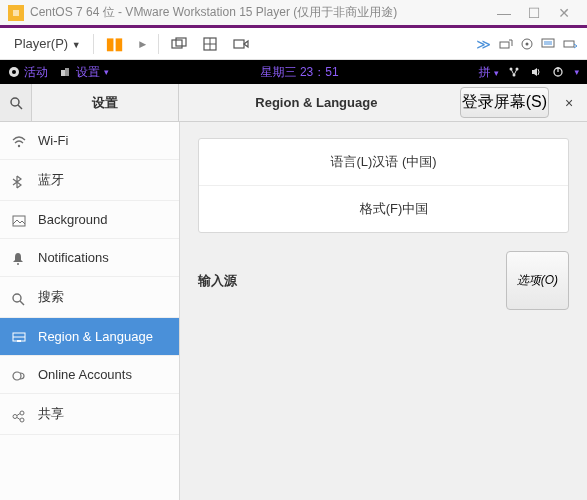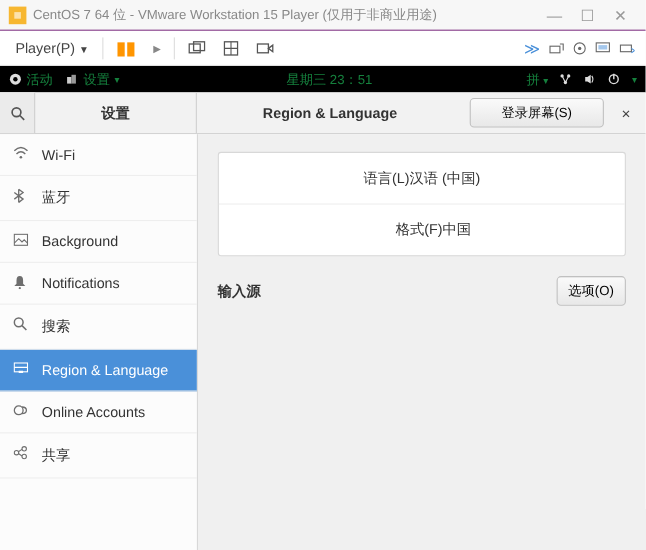--- a/index.html
+++ b/index.html
@@ -1,59 +1,59 @@
 <!DOCTYPE html>
 <html><head>
 <meta charset="utf-8">
 <style>
 * { box-sizing: border-box; margin: 0; padding: 0; }
 body { font-family: -apple-system, "Segoe UI", Arial, sans-serif; font-size: 13px; background: #fff; width: 587px; height: 500px; overflow: hidden; }
 
-.titlebar { height: 28px; background: #f7f7f7; border-bottom: 1px solid #701a75; display: flex; align-items: center; padding: 0 8px; color: #888; font-size: 12px; }
+.titlebar { height: 28px; background: #f7f7f7; border-bottom: 3px solid #701a75; display: flex; align-items: center; padding: 0 8px; color: #888; font-size: 12px; }
 .titlebar .icon-box { width: 16px; height: 16px; background: #f7b731; margin-right: 6px; display: flex; align-items: center; justify-content: center; }
 .titlebar .spacer { flex: 1; }
 .titlebar .win-btn { width: 30px; text-align: center; color: #999; font-size: 14px; }
 
 .player-bar { height: 32px; background: #fff; border-bottom: 1px solid #e0e0e0; display: flex; align-items: center; padding: 0 6px; }
 .player-bar .btn { padding: 2px 6px; margin: 0 2px; cursor: pointer; color: #444; font-size: 13px; }
 .player-bar .btn.pause { color: #ff9500; font-size: 16px; font-weight: bold; }
 .player-bar .divider { width: 1px; height: 20px; background: #ddd; margin: 0 4px; }
 .player-bar .spacer { flex: 1; }
 .player-bar .ricon { margin: 0 4px; color: #666; font-size: 14px; }
 
-.gnome-top { height: 24px; background: #000; color: #15803d; display: flex; align-items: center; padding: 0 8px; font-size: 12px; }
+.gnome-top { height: 24px; background: #000; color: #8b5cf6; display: flex; align-items: center; padding: 0 8px; font-size: 12px; }
 .gnome-top .g-item { margin-right: 12px; display: flex; align-items: center; gap: 4px; }
 .gnome-top .center { flex: 1; text-align: center; }
 .gnome-top .right { display: flex; align-items: center; gap: 10px; }
 
 .header { height: 38px; background: #f2f2f2; border-bottom: 1px solid #d0d0d0; display: flex; align-items: center; }
 .header .search-btn { width: 32px; height: 100%; display: flex; align-items: center; justify-content: center; border-right: 1px solid #d0d0d0; background: #ebebeb; }
 .header .settings-label { width: 147px; text-align: center; font-weight: bold; color: #333; border-right: 1px solid #d0d0d0; height: 100%; display: flex; align-items: center; justify-content: center; }
 .header .panel-title { flex: 1; text-align: center; font-weight: bold; color: #333; }
-.header .login-btn { padding: 4px 28px; border: 1px solid #c0c0c0; border-radius: 4px; background: linear-gradient(#fafafa,#e8e8e8); margin: 0 6px; font-size: 12px; cursor: pointer; }
+.header .login-btn { padding: 4px 1px; border: 1px solid #c0c0c0; border-radius: 4px; background: linear-gradient(#fafafa,#e8e8e8); margin: 0 6px; font-size: 16px; cursor: pointer; }
 .header .close-btn { width: 28px; text-align: center; font-size: 14px; cursor: pointer; color: #444; margin-right: 4px; }
 
 .main { display: flex; height: calc(500px - 28px - 32px - 24px - 38px); }
 
 .sidebar { width: 180px; border-right: 1px solid #d8d8d8; overflow-y: auto; background: #fcfcfc; }
-.sidebar .item { display: flex; align-items: flex-start; padding: 11px 12px; border-bottom: 1px solid #eee; cursor: pointer; color: #333; gap: 10px; }
+.sidebar .item { display: flex; align-items: flex-end; padding: 11px 12px; border-bottom: 1px solid #eee; cursor: pointer; color: #333; gap: 10px; }
 .sidebar .item.active { background: #4a90d9; color: #fff; }
 .sidebar .item .icon { width: 16px; text-align: center; opacity: 0.7; }
 .sidebar .item.active .icon { opacity: 1; }
 
 .panel { flex: 1; background: #f0f0f0; padding: 16px 18px; overflow-y: auto; }
 .card { background: #fff; border: 1px solid #d8d8d8; border-radius: 3px; }
 .row { display: flex; justify-content: center; padding: 14px 16px; border-bottom: 1px solid #eee; }
 .row:last-child { border-bottom: none; padding-left: 37px; }
 .row .label { color: #333; }
 .row .value { color: #333; }
 
 .section-header { display: flex; justify-content: space-between; align-items: center; margin: 18px 0 8px; }
 .section-header .title { font-weight: bold; color: #333; }
-.small-btn { padding: 4px 10px; border: 1px solid #c0c0c0; border-radius: 4px; background: linear-gradient(#fafafa,#e8e8e8); font-size: 12px; cursor: pointer; }
+.small-btn { padding: 20px 10px; border: 1px solid #c0c0c0; border-radius: 4px; background: linear-gradient(#fafafa,#e8e8e8); font-size: 12px; cursor: pointer; font-style: italic; }
 
 .sources { border: 1px solid #d0d0d0; border-radius: 3px; overflow: hidden; }
 .source-item { padding: 12px 16px; border-bottom: 1px solid #e0e0e0; display: flex; justify-content: space-between; align-items: center; background: #fff; cursor: pointer; }
 .source-item.selected { background: #4a90d9; color: #fff; }
 .source-toolbar { display: flex; background: linear-gradient(#f5f5f5,#e8e8e8); border-top: 1px solid #d0d0d0; }
 .tb-btn { width: 28px; height: 26px; display: flex; align-items: center; justify-content: center; border-right: 1px solid #d0d0d0; cursor: pointer; color: #444; font-size: 14px; }
 .tb-spacer { flex: 1; }
 .tb-btn.last { border-right: none; border-left: 1px solid #d0d0d0; }
 
 svg { display: block; }

